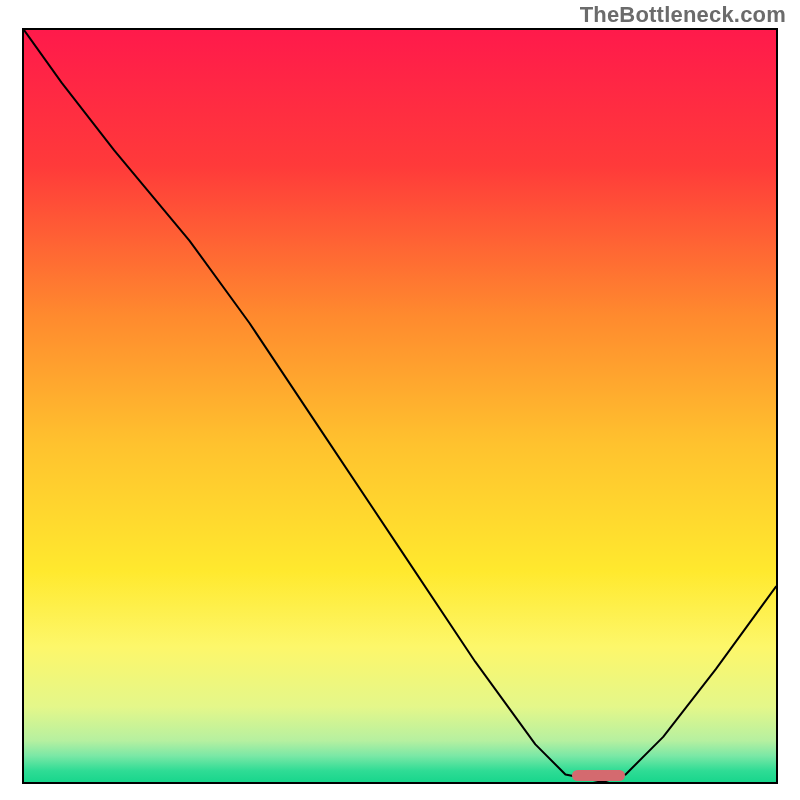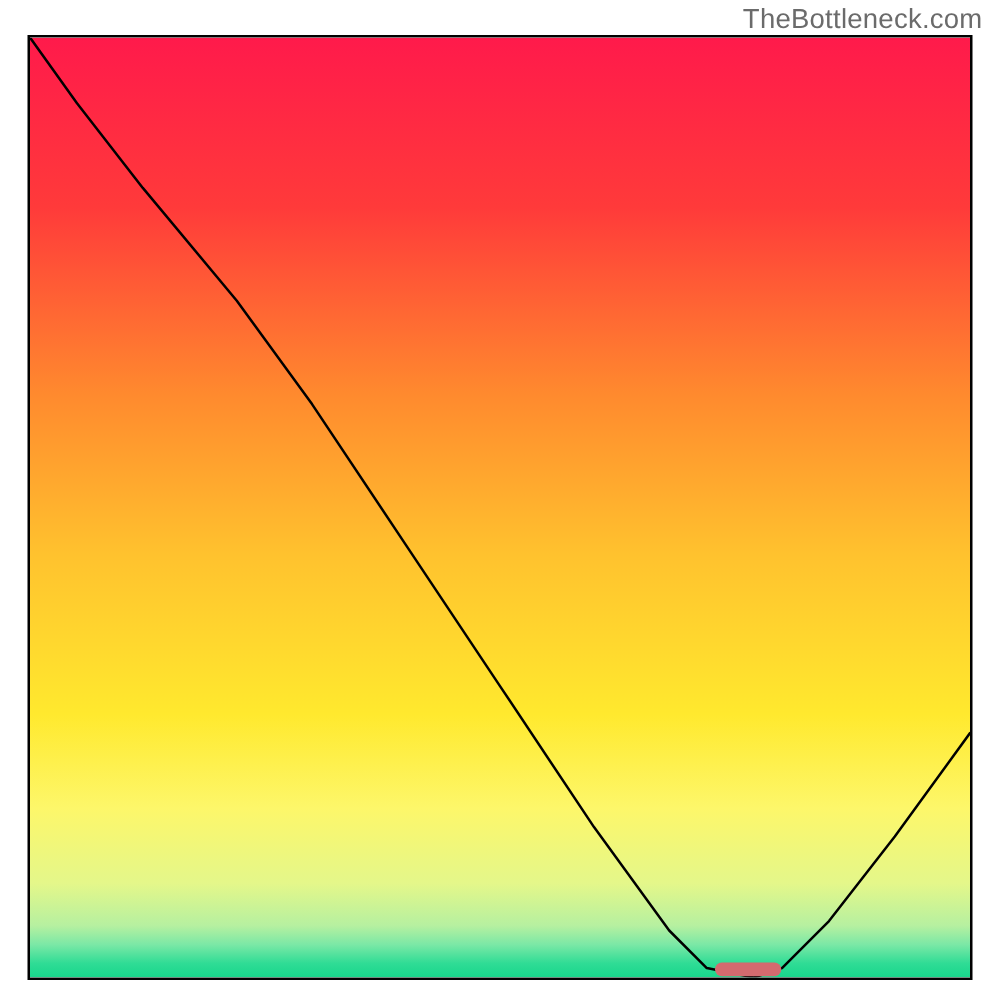--- a/index.html
+++ b/index.html
@@ -14,21 +14,21 @@
   .container {
     position: relative;
     width: 800px;
     height: 800px;
   }
   .watermark {
     position: absolute;
     top: 2px;
     right: 14px;
     font-size: 22px;
-    font-weight: 400;
+    font-weight: 700;
     color: #6b6b6b;
     letter-spacing: 0.2px;
     z-index: 10;
     margin-left: 20px;
   }
   .plot-frame {
     position: absolute;
     left: 22px;
     top: 28px;
     width: 756px;

